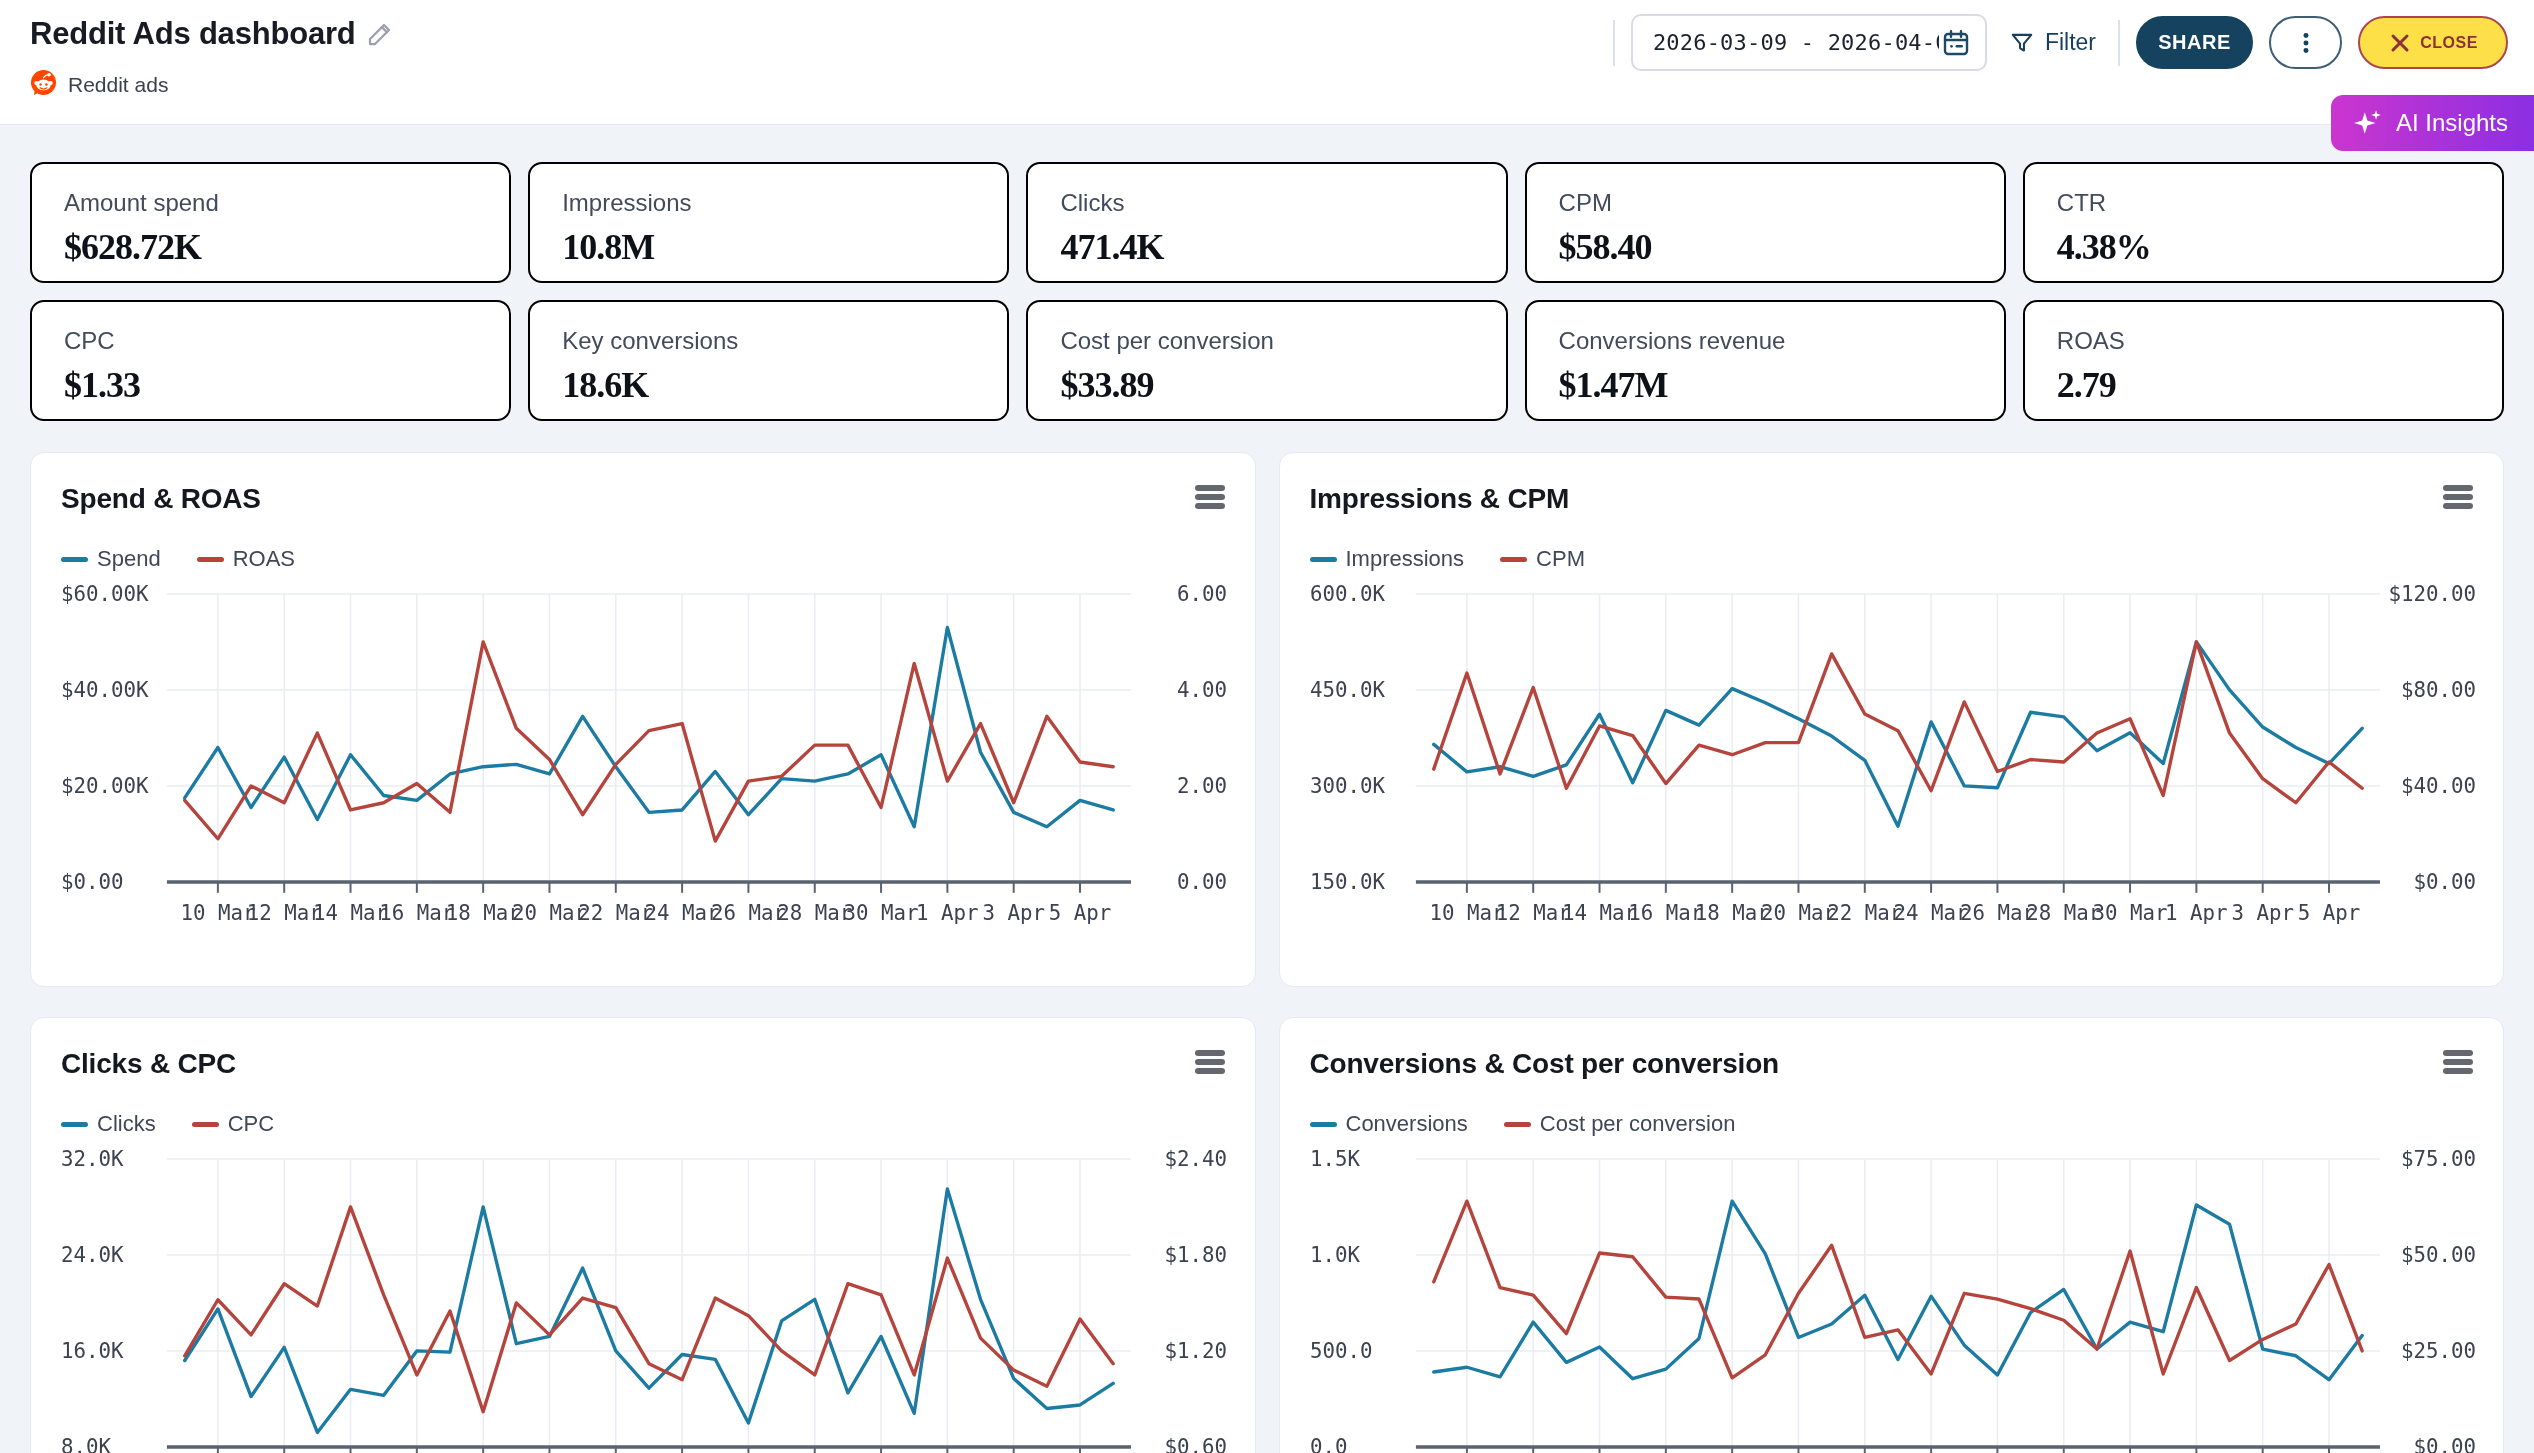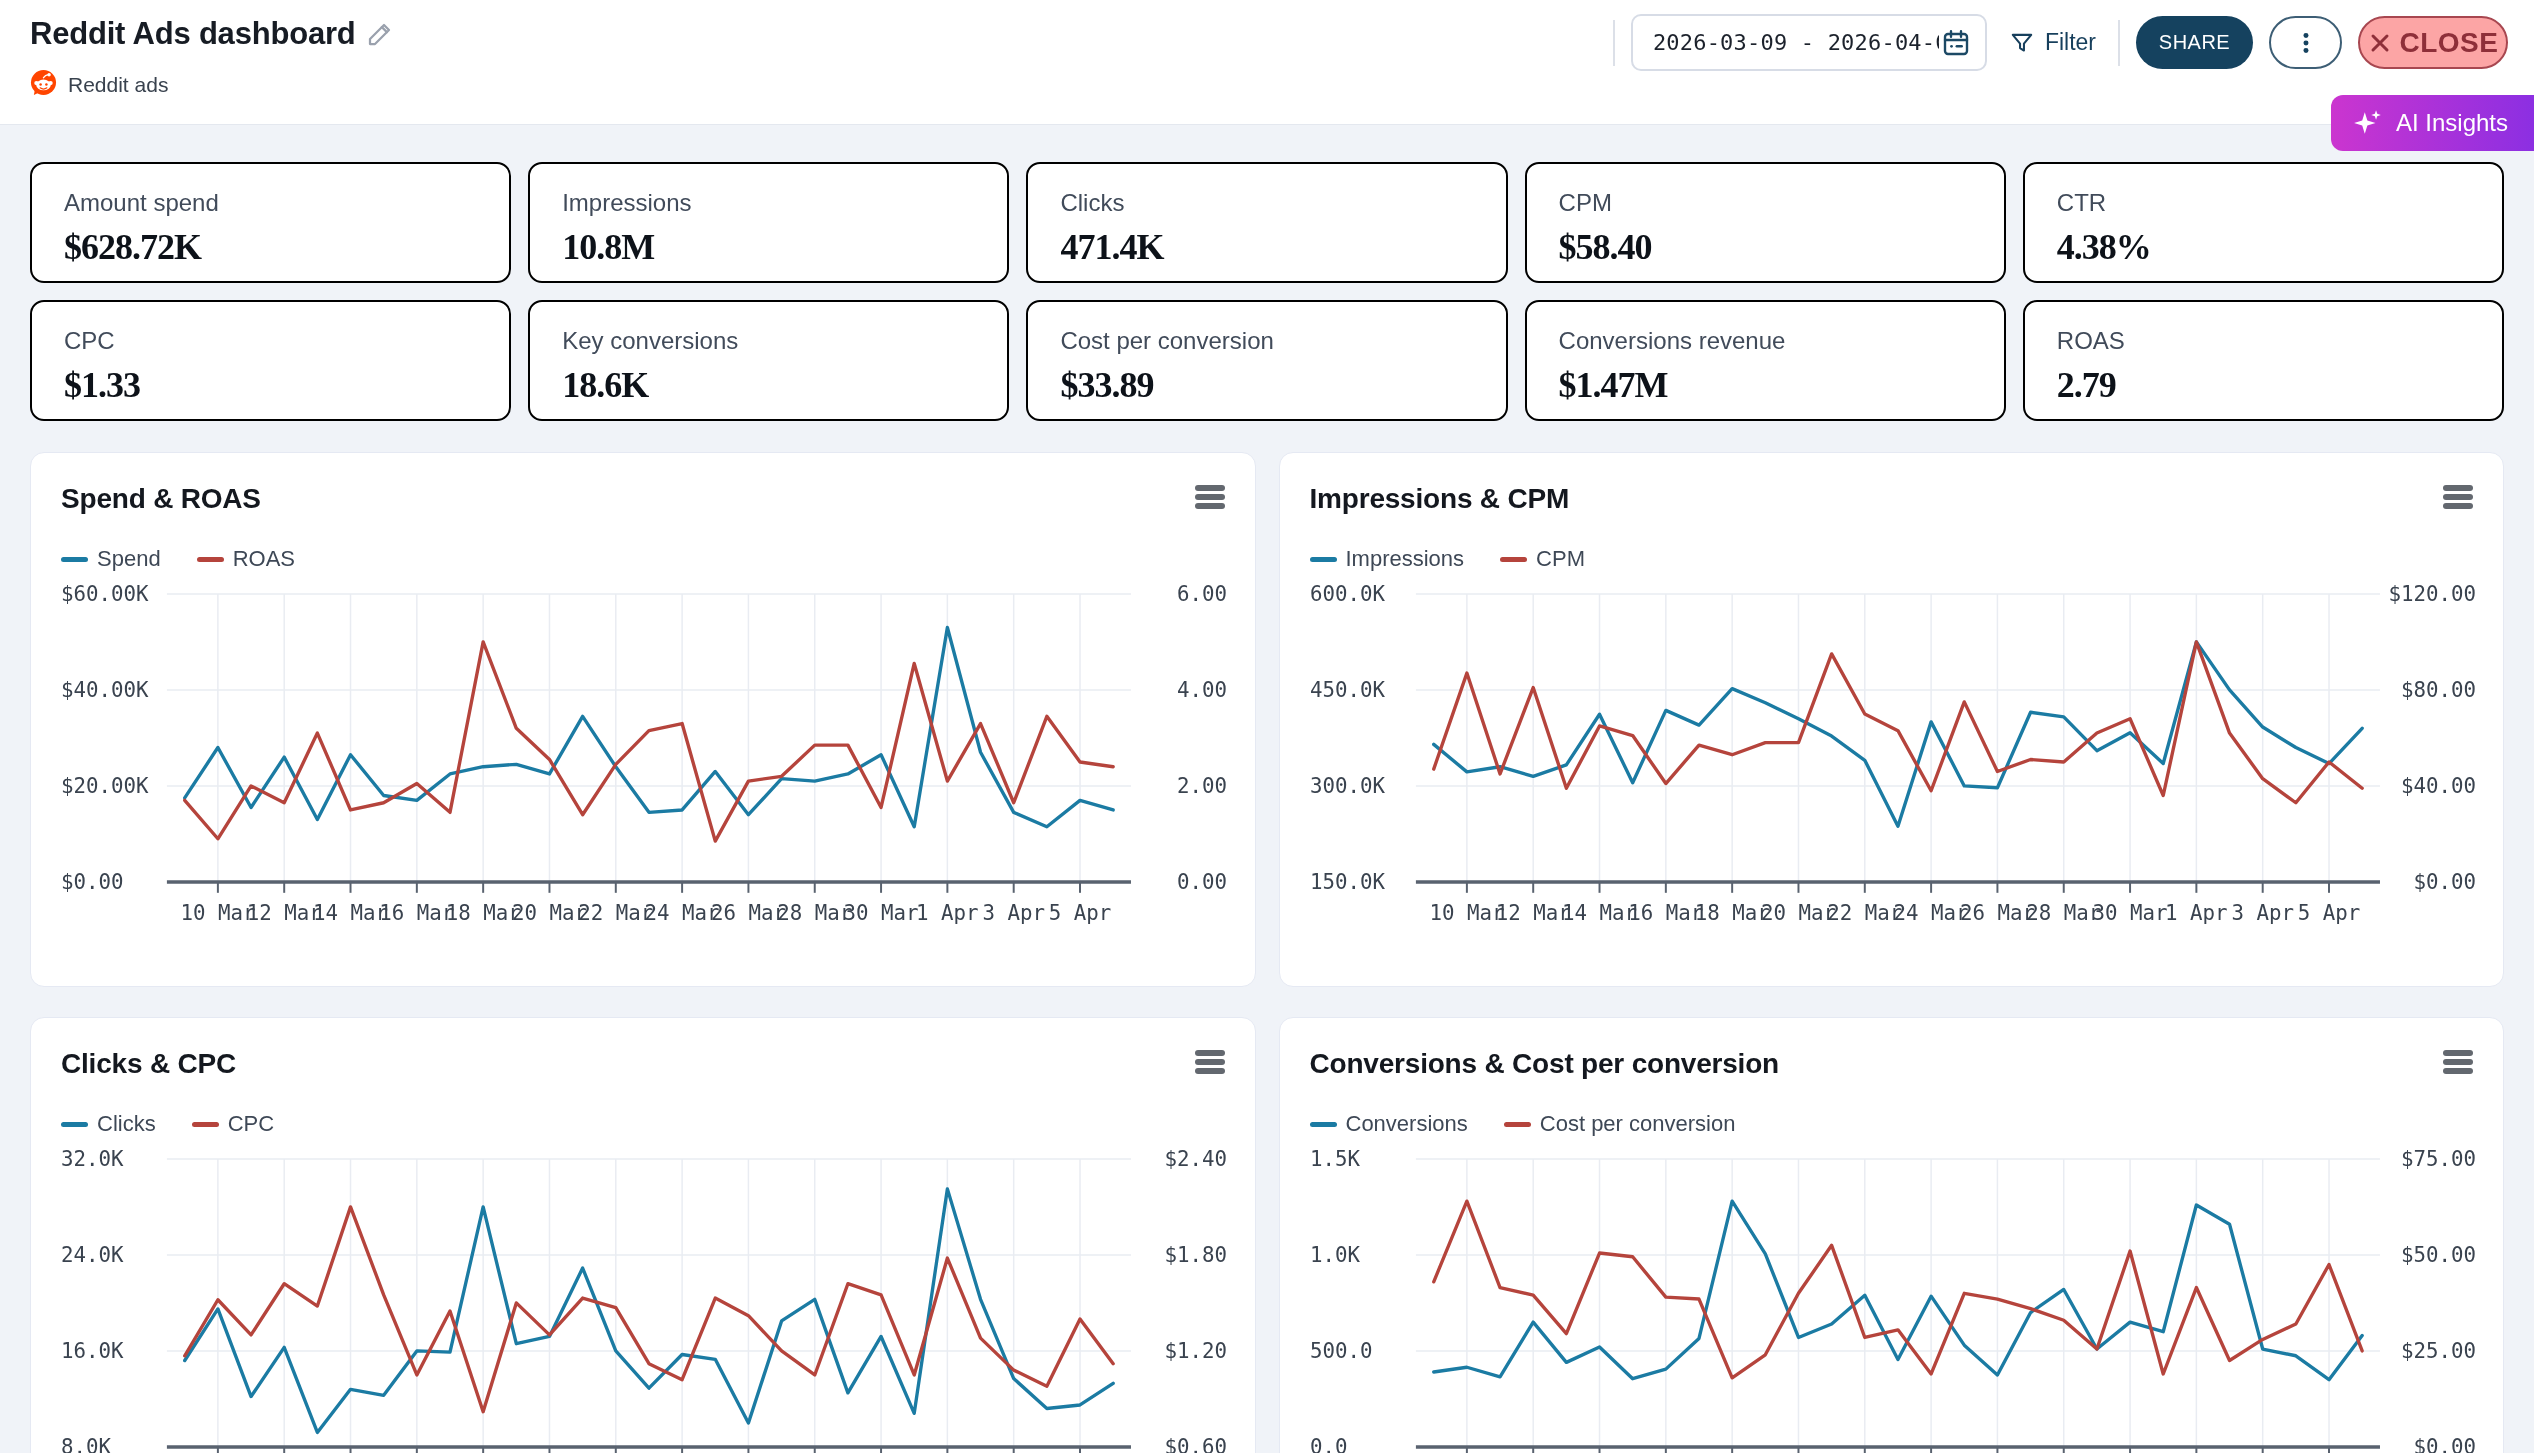--- a/index.html
+++ b/index.html
@@ -32,24 +32,24 @@
     display:flex; align-items:center;
     border:2px solid #d7dce6; border-radius:10px;
     height:57px; width:356px; padding:0 14px 0 20px;
     background:#fff; cursor:pointer;
   }
   .date-text { font-size:22px; color:#1c222c; white-space:nowrap; overflow:hidden; width:291px; letter-spacing:0.2px; }
   .cal-icon { width:30px; height:30px; color:#1c4965; flex:none; margin-left:2px; }
   .filter-btn { display:flex; align-items:center; gap:10px; color:#173f5c; font-size:23px; cursor:pointer; padding:0 6px; }
   .filter-btn svg { width:26px; height:26px; }
   .pill { height:53px; border-radius:27px; display:flex; align-items:center; justify-content:center; cursor:pointer; }
-  .share-btn { background:var(--navy,#15425f); color:#fff; width:117px; font-size:20px; font-weight:normal; letter-spacing:0.5px; }
+  .share-btn { background:var(--navy,#15425f); color:#fff; width:117px; font-size:20px; font-weight:bold; letter-spacing:0.5px; }
   .kebab-btn { border:2px solid #3d5e75; width:73px; background:#fff; }
   .kebab-btn svg { width:26px; height:30px; color:#15425f; }
-  .close-btn { border:2px solid #a84750; width:150px; background:#fca5a5; color:var(--closeRed,#8e2f39); font-size:28px; font-weight:bold; gap:8px; letter-spacing:0.5px; }
+  .close-btn { border:2px solid #a84750; width:150px; background:#fde047; color:var(--closeRed,#8e2f39); font-size:16px; font-weight:bold; gap:8px; letter-spacing:0.5px; }
   .close-btn svg { width:24px; height:24px; }
 
   .ai-btn {
     position:absolute; right:0; top:95px; z-index:20;
     height:56px; padding:0 26px 0 22px;
     border-radius:12px 0 0 12px;
     background:linear-gradient(90deg, var(--aiStart,#cb35cf), var(--aiEnd,#8c2fe2));
     color:#fff; font-size:24px; display:flex; align-items:center; gap:13px; cursor:pointer;
   }
   .ai-btn svg { width:30px; height:30px; }

